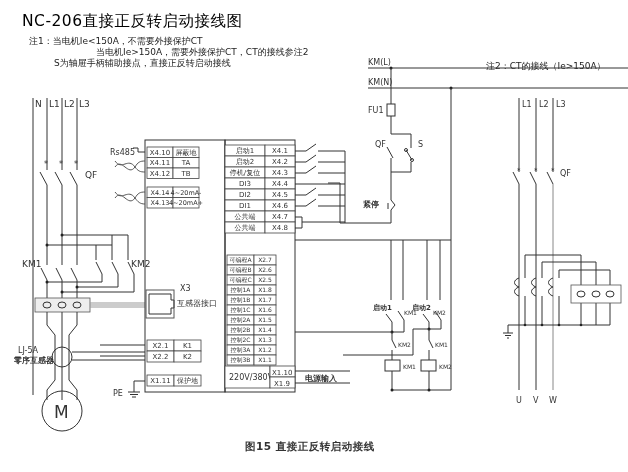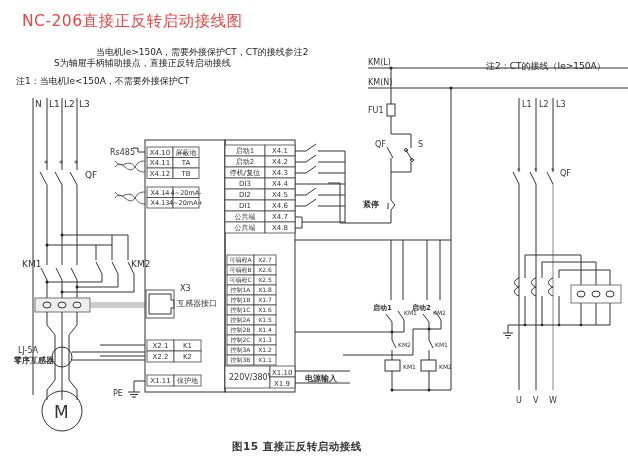--- a/index.html
+++ b/index.html
@@ -1,23 +1,23 @@
 <!DOCTYPE html>
 <html><head>
 <meta charset="utf-8">
 <style>
   html,body{margin:0;padding:0;background:#fff;}
   body{width:628px;height:472px;position:relative;overflow:hidden;font-family:"DejaVu Sans",sans-serif;color:#222;}
-  #title{position:absolute;left:22px;top:11px;font-size:15.5px;letter-spacing:0.5px;color:#ef4444;}
+  #title{position:absolute;left:22px;top:11px;font-size:15.5px;letter-spacing:0.5px;color:#000000;}
   .note{position:absolute;font-size:9px;line-height:11px;color:#222;white-space:nowrap;}
-  #note1a{left:16px;top:36px;margin-top:40px;}
+  #note1a{left:29px;top:36px;}
   #note1b{left:54px;top:47px;margin-left:42px;}
   #note1c{left:54px;top:58px;}
   #note2{left:486px;top:61px;}
-  #caption{position:absolute;left:232px;top:440px;font-size:10.5px;font-weight:bold;color:#333;letter-spacing:0.5px;}
+  #caption{position:absolute;left:245px;top:440px;font-size:10.5px;font-weight:bold;color:#333;letter-spacing:0.5px;}
   svg{position:absolute;left:0;top:0;}
   svg text{font-family:"DejaVu Sans",sans-serif;fill:#333;}
   .ln{stroke:#333;stroke-width:1;fill:none;}
   .lg{stroke:#555;stroke-width:1;fill:none;}
   .dot{fill:#222;}
   .cell{stroke:#444;stroke-width:0.8;fill:#fff;}
 </style>
 </head>
 <body>
 

